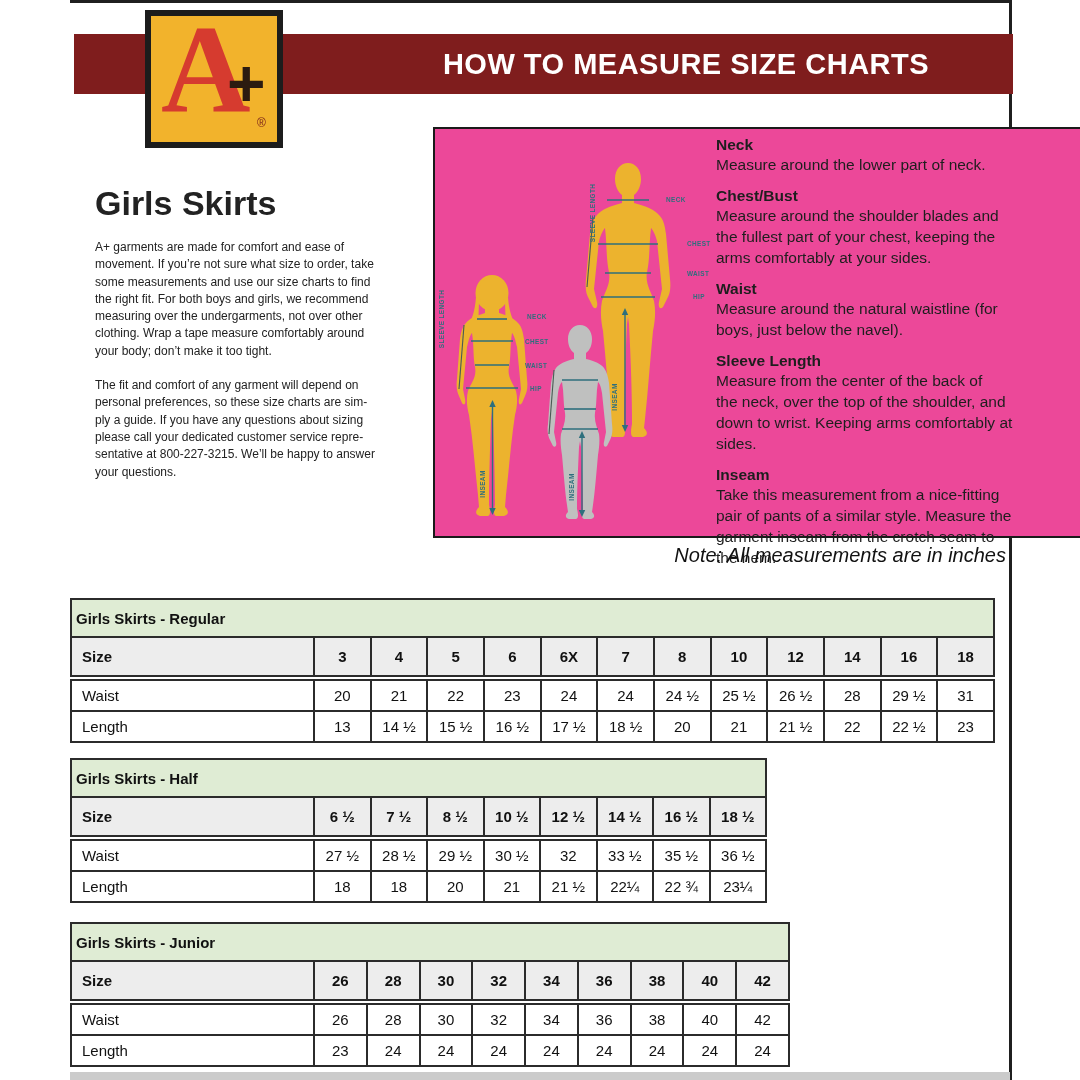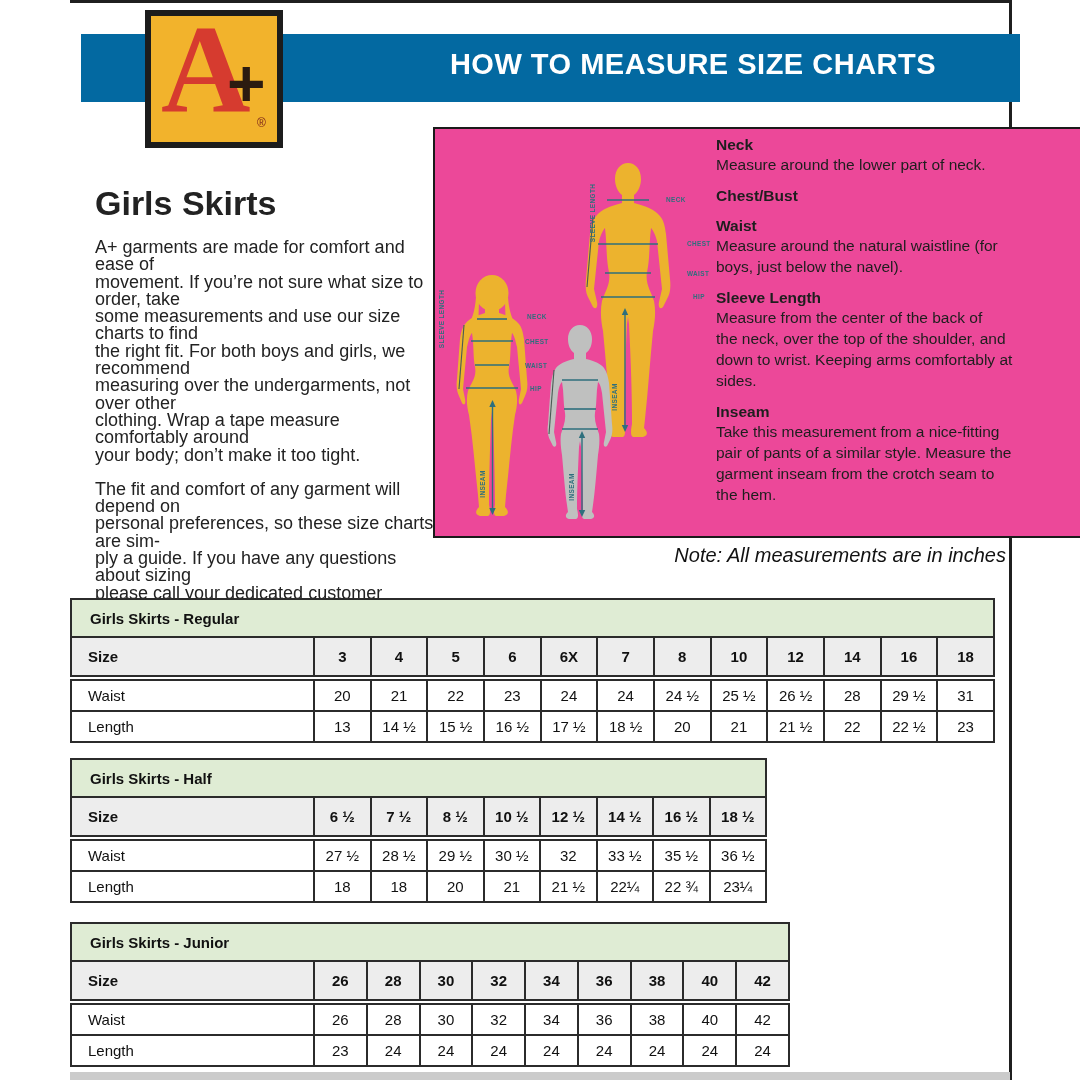--- a/index.html
+++ b/index.html
@@ -3,51 +3,51 @@
 <meta charset="utf-8">
 <style>
   html,body{margin:0;padding:0;background:#fff;}
   .page{position:relative;width:1080px;height:1080px;background:#fff;overflow:hidden;
         font-family:"Liberation Sans",sans-serif;color:#1e1e1e;}
   
   .top-line{position:absolute;left:70px;top:0;width:942px;height:3px;background:#1f1f1f;}
   .right-line{position:absolute;left:1009px;top:0;width:3px;height:1080px;background:#1f1f1f;}
   .bottom-strip{position:absolute;left:70px;top:1072px;width:940px;height:8px;background:#cbcbcb;}
   
-  .bar{position:absolute;left:81px;top:34px;width:939px;height:68px;background:#0369a1;}
+  .bar{position:absolute;left:74px;top:34px;width:939px;height:60px;background:#7f1d1d;}
   .bar-title{position:absolute;left:285px;top:0;width:654px;height:60px;display:flex;align-items:center;
              justify-content:center;color:#fff;font-weight:bold;font-size:29px;letter-spacing:.5px;white-space:nowrap;}
   
   .logo{position:absolute;left:145px;top:10px;width:126px;height:126px;background:#F2B32C;
         border:6px solid #1c1c1c;}
   .logo-a{position:absolute;left:10px;top:-14px;font-family:"Liberation Serif",serif;font-weight:bold;
           font-size:124px;color:#D63B2F;line-height:1.1;}
   .logo-plus{position:absolute;left:76px;top:34px;font-size:66px;font-weight:bold;color:#2B1B10;line-height:1;}
   .logo-reg{position:absolute;left:106px;top:100px;font-size:12px;color:#7a2219;}
   
   .intro{position:absolute;left:95px;top:184px;width:340px;}
   .intro h1{margin:0 0 16px 0;font-size:34px;font-weight:bold;color:#222;}
-  .intro p{margin:0 0 17px 0;font-size:18px;line-height:17.3px;white-space:pre-line;color:#222;}
+  .intro p{margin:0 0 17px 0;font-size:12px;line-height:17.3px;white-space:pre-line;color:#222;}
   
   .mbox{position:absolute;left:433px;top:127px;width:654px;height:411px;border:2.5px solid #1a1a1a;
         box-sizing:border-box;display:flex;background:#ec4899;}
   .mbox svg{flex:0 0 277px;height:100%;}
   .instr{flex:1;padding:6px 10px 0 4px;}
   .instr .blk{margin-bottom:11px;}
   .instr h3{margin:0;font-size:15.5px;line-height:19px;}
   .instr p{margin:0;font-size:15.5px;line-height:21px;white-space:pre-line;}
   .note{position:absolute;top:544px;right:74px;font-size:20px;font-style:italic;color:#111;}
   
   table.sz{position:absolute;left:70px;border-collapse:collapse;table-layout:fixed;
            font-size:15px;color:#111;}
   table.sz td{border:2px solid #2b2b2b;text-align:center;white-space:nowrap;overflow:hidden;}
-  table.sz .ttl{background:#dfecd4;text-align:left;font-weight:bold;padding:0 18px;height:36px;}
+  table.sz .ttl{background:#dfecd4;text-align:left;font-weight:bold;padding:0 4px;height:36px;}
   table.sz .szr td{background:#ededed;height:35px;font-weight:bold;border-bottom:6px double #2b2b2b;}
   table.sz .dr td{background:#fff;height:27px;}
-  table.sz .lab{text-align:left;padding-left:16px;}
+  table.sz .lab{text-align:left;padding-left:10px;}
   #t0{top:598px;width:925px;} #t1{top:758px;width:697px;} #t2{top:922px;width:720px;}
   .svgtxt{font-family:"Liberation Sans",sans-serif;font-size:6.4px;font-weight:bold;
           letter-spacing:.4px;fill:#2E6F7D;}
 </style>
 </head>
 <body>
 
 <div class="page">
   <div class="top-line"></div>
   <div class="right-line"></div>
@@ -166,20 +166,23 @@
       <text class="svgtxt" transform="rotate(-90 139 358)" x="139" y="358" text-anchor="middle">INSEAM</text>
     </svg>
 
     <div class="instr">
       <div class="blk">
         <h3>Neck</h3>
         <p>Measure around the lower part of neck.</p>
       </div>
       <div class="blk">
         <h3>Chest/Bust</h3>
+        <p>Measure around the shoulder blades and
+the fullest part of your chest, keeping the
+arms comfortably at your sides.</p>
       </div>
       <div class="blk">
         <h3>Waist</h3>
         <p>Measure around the natural waistline (for
 boys, just below the navel).</p>
       </div>
       <div class="blk">
         <h3>Sleeve Length</h3>
         <p>Measure from the center of the back of
 the neck, over the top of the shoulder, and

